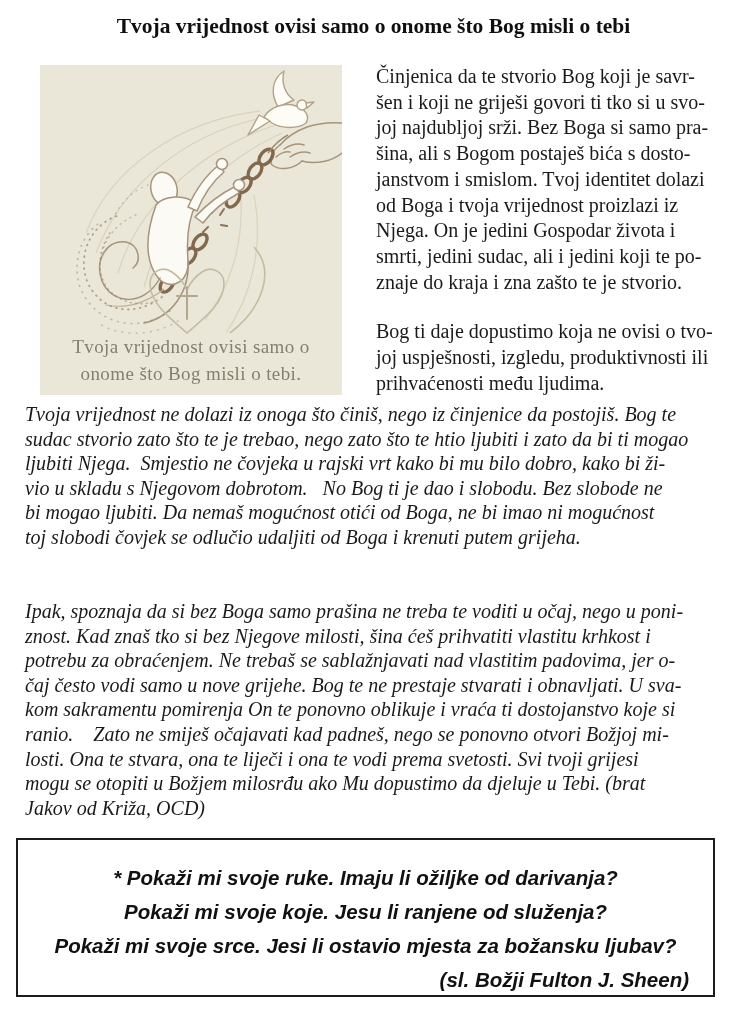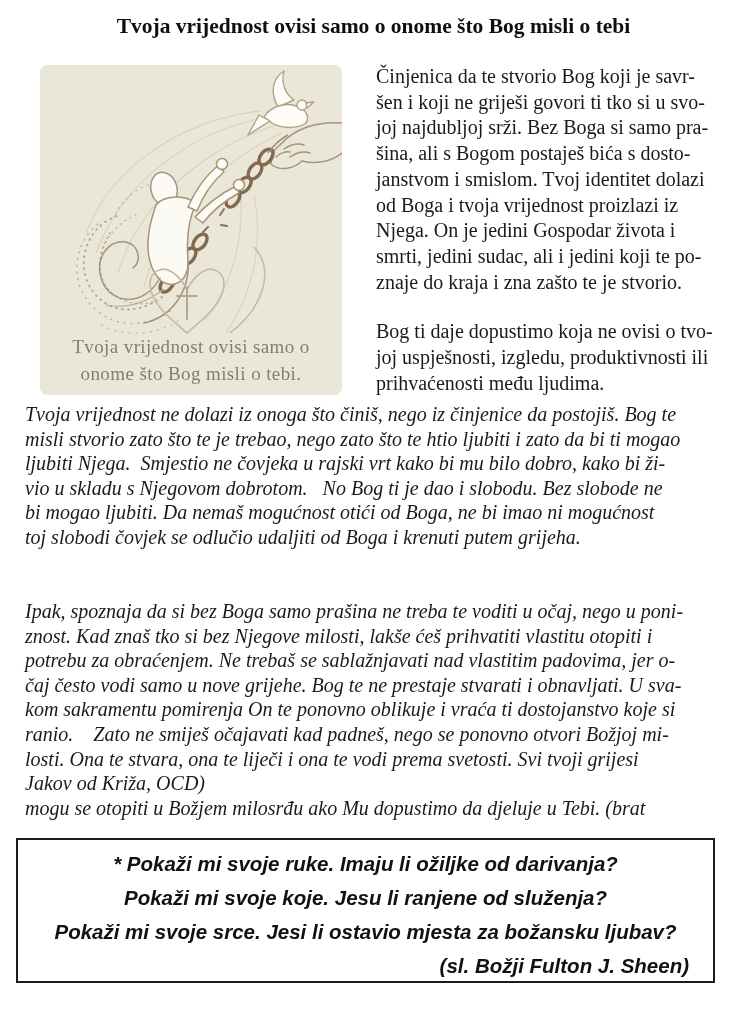--- a/index.html
+++ b/index.html
@@ -6,40 +6,40 @@
   #page {
     position:relative; width:747px; height:1024px; background:#ffffff;
     font-family:"Liberation Serif", serif; color:#1a1a1a; overflow:hidden;
   }
   .title {
     position:absolute; top:14px; left:0; width:747px; text-align:center;
     font-weight:bold; font-size:21.5px; color:#0f0f0f; white-space:nowrap;
   }
   .illustration {
     position:absolute; left:40px; top:65px; width:302px; height:330px;
-    background:#ebe7d8; overflow:hidden;border-radius:8px;
+    background:#ebe7d8; overflow:hidden;
   }
   .illustration svg { position:absolute; left:0; top:0; }
   .illu-caption {
     position:absolute; left:0; right:0; bottom:8px; text-align:center;
     font-size:19px; color:#867e6d; letter-spacing:0.4px;
   }
   .illu-caption .line { line-height:27px; white-space:pre; }
   .intro { position:absolute; left:356px; top:64px; font-size:20px;margin-left:20px; }
   .intro .line { line-height:25.7px; white-space:pre; }
   .intro-gap { height:24px; }
   .para { position:absolute; font-size:20px; }
   .para .line { line-height:24.6px; white-space:pre;font-style:italic; }
   #para-a { left:25px; top:402px; }
   #para-b { left:25px; top:599px; }
   .quote-box {
     position:absolute; left:16px; top:838px; width:695px; height:134px;
     border:2px solid #1c1c1c; box-sizing:content-box;
     font-family:"Liberation Sans", sans-serif; font-style:italic; font-weight:bold;
-    font-size:20.5px; color:#111; padding-top:7px;
+    font-size:20.5px; color:#111; padding-top:21px;
   }
   .quote-box .line { text-align:center; line-height:34px; white-space:pre; }
   .quote-attr { text-align:right; padding-right:24px; line-height:34px; white-space:pre; }
 </style>
 </head>
 <body>
 
 <div id="page">
 
   <div class="title">Tvoja vrijednost ovisi samo o onome što Bog misli o tebi</div>
@@ -146,37 +146,37 @@
     <div class="intro-gap"></div>
     <div>
         <div class="line">Bog ti daje dopustimo koja ne ovisi o tvo-</div>
         <div class="line">joj uspješnosti, izgledu, produktivnosti ili</div>
         <div class="line">prihvaćenosti među ljudima.</div>
       </div>
   </div>
 
   <div id="para-a" class="para">
       <div class="line">Tvoja vrijednost ne dolazi iz onoga što činiš, nego iz činjenice da postojiš. Bog te</div>
-      <div class="line">misli stvorio zato što te je trebao, nego zato što te htio ljubiti i zato da bi ti mogao</div>
+      <div class="line">sudac stvorio zato što te je trebao, nego zato što te htio ljubiti i zato da bi ti mogao</div>
       <div class="line">ljubiti Njega.  Smjestio ne čovjeka u rajski vrt kako bi mu bilo dobro, kako bi ži-</div>
       <div class="line">vio u skladu s Njegovom dobrotom.   No Bog ti je dao i slobodu. Bez slobode ne</div>
       <div class="line">bi mogao ljubiti. Da nemaš mogućnost otići od Boga, ne bi imao ni mogućnost</div>
       <div class="line">toj slobodi čovjek se odlučio udaljiti od Boga i krenuti putem grijeha.</div>
     </div>
 
   <div id="para-b" class="para">
       <div class="line">Ipak, spoznaja da si bez Boga samo prašina ne treba te voditi u očaj, nego u poni-</div>
-      <div class="line">znost. Kad znaš tko si bez Njegove milosti, lakše ćeš prihvatiti vlastitu otopiti i</div>
+      <div class="line">znost. Kad znaš tko si bez Njegove milosti, šina ćeš prihvatiti vlastitu krhkost i</div>
       <div class="line">potrebu za obraćenjem. Ne trebaš se sablažnjavati nad vlastitim padovima, jer o-</div>
       <div class="line">čaj često vodi samo u nove grijehe. Bog te ne prestaje stvarati i obnavljati. U sva-</div>
       <div class="line">kom sakramentu pomirenja On te ponovno oblikuje i vraća ti dostojanstvo koje si</div>
       <div class="line">ranio.    Zato ne smiješ očajavati kad padneš, nego se ponovno otvori Božjoj mi-</div>
       <div class="line">losti. Ona te stvara, ona te liječi i ona te vodi prema svetosti. Svi tvoji grijesi</div>
+      <div class="line">mogu se otopiti u Božjem milosrđu ako Mu dopustimo da djeluje u Tebi. (brat</div>
       <div class="line">Jakov od Križa, OCD)</div>
-      <div class="line">mogu se otopiti u Božjem milosrđu ako Mu dopustimo da djeluje u Tebi. (brat</div>
     </div>
 
   <div class="quote-box">
     <div>
         <div class="line">* Pokaži mi svoje ruke. Imaju li ožiljke od darivanja?</div>
         <div class="line">Pokaži mi svoje koje. Jesu li ranjene od služenja?</div>
         <div class="line">Pokaži mi svoje srce. Jesi li ostavio mjesta za božansku ljubav?</div>
       </div>
     <div class="quote-attr">(sl. Božji Fulton J. Sheen)</div>
   </div>

